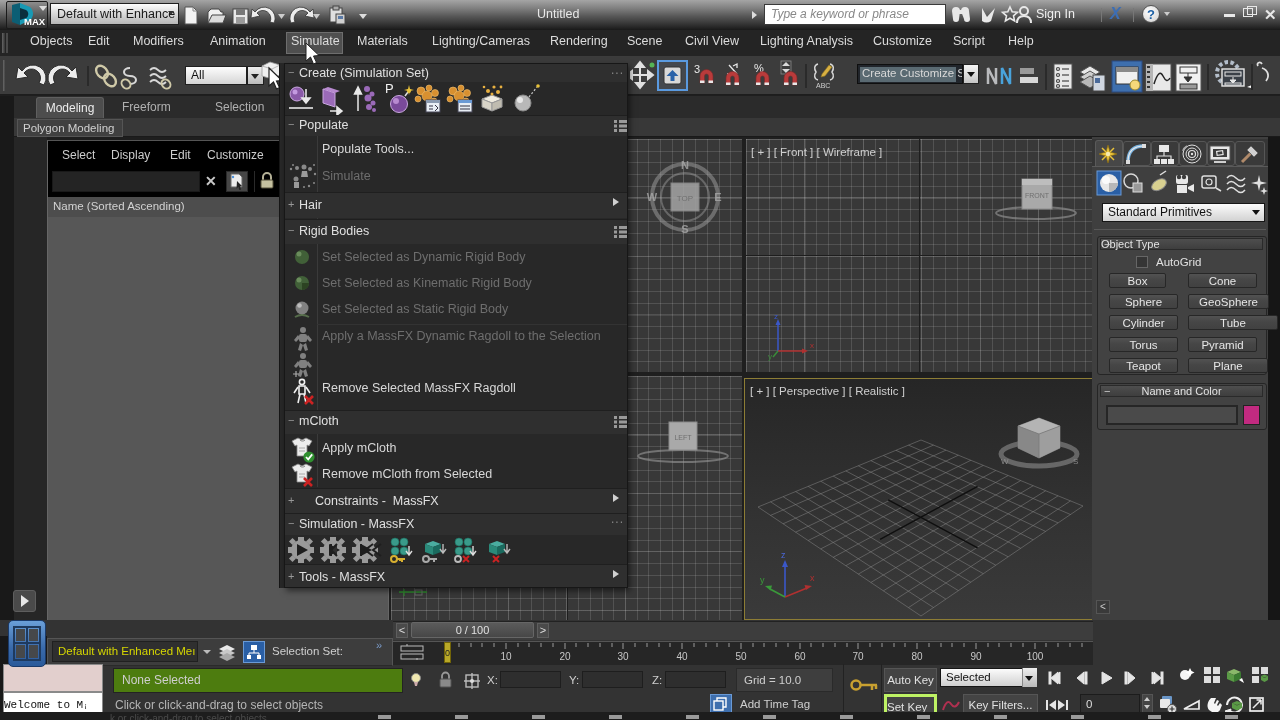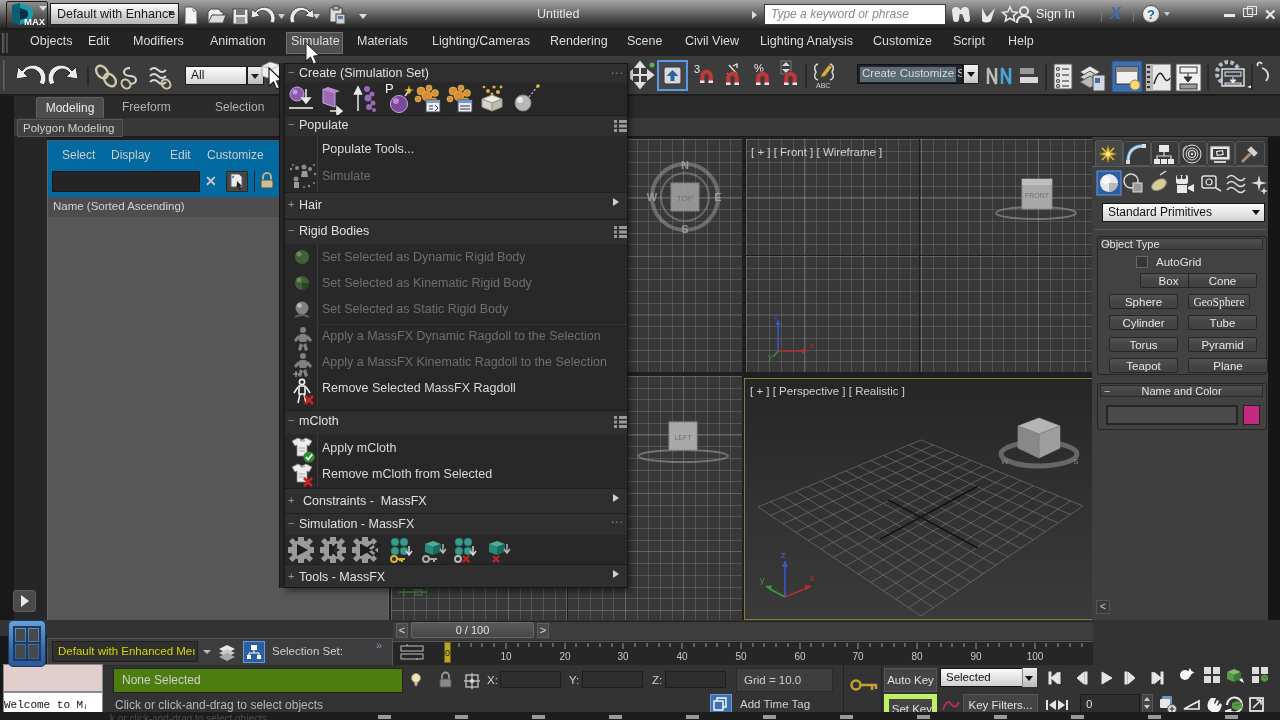--- a/index.html
+++ b/index.html
@@ -243,21 +243,21 @@
   <div class="abs" style="left:0;top:96px;width:1280px;height:22px;background:#2b2b2b;"></div>
   <div class="abs" style="left:0;top:118px;width:1280px;height:19px;background:#383838;border-bottom:1px solid #1a1a1a;"></div>
   <div class="abs" style="left:36px;top:97px;width:68px;height:21px;background:#4d4d4d;border:1px solid #5f5f5f;border-bottom:none;border-radius:3px 3px 0 0;color:#ececec;font-size:12px;text-align:center;line-height:20px;">Modeling</div>
   <div class="abs" style="left:122px;top:100px;color:#b0b0b0;font-size:12px;">Freeform</div>
   <div class="abs" style="left:215px;top:100px;color:#b0b0b0;font-size:12px;">Selection</div>
   <div class="abs" style="left:17px;top:119px;width:106px;height:18px;background:#404040;border:1px solid #555;color:#d0d0d0;font-size:11.5px;line-height:16px;padding-left:5px;">Polygon Modeling</div>
 
   <div class="abs" style="left:0;top:96px;width:14px;height:524px;background:#191919;"></div>
   <div class="abs" style="left:14px;top:137px;width:33px;height:483px;background:#262626;"></div>
 
-  <div class="abs" style="left:47px;top:140px;width:342px;height:496px;background:#0369a1;border:1px solid #666;border-top-color:#555;">
+  <div class="abs" style="left:47px;top:140px;width:342px;height:496px;background:#000000;border:1px solid #666;border-top-color:#555;">
     <div class="abs" style="left:14px;top:7px;color:#cccccc;font-size:12px;">Select</div>
     <div class="abs" style="left:63px;top:7px;color:#cccccc;font-size:12px;">Display</div>
     <div class="abs" style="left:122px;top:7px;color:#cccccc;font-size:12px;">Edit</div>
     <div class="abs" style="left:159px;top:7px;color:#cccccc;font-size:12px;">Customize</div>
     <div class="abs" style="left:4px;top:30px;width:148px;height:21px;background:#242424;border:1px solid #191919;"></div>
     <div class="abs" style="left:157px;top:32px;color:#c8c8c8;font-size:14px;font-weight:bold;">✕</div>
     <div class="abs" style="left:178px;top:30px;width:22px;height:21px;background:#464646;border:1px solid #2a2a2a;"></div>
     <svg class="abs" style="left:181px;top:32px" width="17" height="17" viewBox="0 0 17 17">
       <path d="M2 1 L10 1 L13 4 L13 14 L2 14 Z" fill="#ececec" stroke="#666"></path>
       <path d="M8 8 l5 5 -2 .5 1 3 -1.5 .6 -1.2-3 -1.8 1.6 z" fill="#222"></path>
@@ -451,26 +451,26 @@
 
   <div class="abs" style="left:1102px;top:203px;width:163px;height:19px;background:linear-gradient(180deg,#fbfbfb,#d2d2d2);border:1px solid #161616;color:#111;font-size:12px;line-height:17px;padding-left:5px;">Standard Primitives</div>
   <div class="abs" style="left:1252px;top:210px;width:0;height:0;border-left:4.5px solid transparent;border-right:4.5px solid transparent;border-top:5px solid #111;"></div>
   <div class="abs" style="left:1094px;top:229px;width:172px;height:1px;background:#585858;"></div>
 
   <div class="abs" style="left:1097px;top:236px;width:170px;height:139px;background:#424242;border:1px solid #252525;border-radius:3px;"></div>
   <div class="abs" style="left:1100px;top:238px;width:163px;height:12px;background:linear-gradient(180deg,#4e4e4e,#3e3e3e);border:1px solid #2a2a2a;color:#e2e2e2;font-size:11px;line-height:11px;text-align:left;">Object Type</div>
   <div class="abs" style="left:1104px;top:239px;color:#ccc;font-size:11px;line-height:10px;">−</div>
   <div class="abs" style="left:1136px;top:256px;width:12px;height:12px;background:#353535;border:1px solid #666;"></div>
   <div class="abs" style="left:1156px;top:256px;color:#e0e0e0;font-size:11.5px;">AutoGrid</div>
-  <div class="btn3d abs" style="left:1109px;top:273px;width:57px;height:15px;line-height:14px;margin-left:31px;">Box</div>
+  <div class="btn3d abs" style="left:1109px;top:273px;width:57px;height:15px;line-height:14px;">Box</div>
   <div class="btn3d abs" style="left:1188px;top:273px;width:69px;height:15px;line-height:14px;">Cone</div>
   <div class="btn3d abs" style="left:1109px;top:294px;width:69px;height:15px;line-height:14px;">Sphere</div>
-  <div class="btn3d abs" style="left:1188px;top:294px;width:62px;height:15px;line-height:14px;font-family:Liberation Serif, serif;">GeoSphere</div>
+  <div class="btn3d abs" style="left:1188px;top:294px;width:81px;height:15px;line-height:14px;">GeoSphere</div>
   <div class="btn3d abs" style="left:1109px;top:315px;width:69px;height:15px;line-height:14px;">Cylinder</div>
-  <div class="btn3d abs" style="left:1188px;top:315px;width:69px;height:15px;line-height:14px;">Tube</div>
+  <div class="btn3d abs" style="left:1188px;top:315px;width:90px;height:15px;line-height:14px;">Tube</div>
   <div class="btn3d abs" style="left:1109px;top:337px;width:69px;height:15px;line-height:14px;">Torus</div>
   <div class="btn3d abs" style="left:1188px;top:337px;width:69px;height:15px;line-height:14px;">Pyramid</div>
   <div class="btn3d abs" style="left:1109px;top:358px;width:69px;height:15px;line-height:14px;">Teapot</div>
   <div class="btn3d abs" style="left:1188px;top:358px;width:80px;height:15px;line-height:14px;">Plane</div>
 
   <div class="abs" style="left:1097px;top:383px;width:170px;height:47px;background:#424242;border:1px solid #252525;border-radius:3px;"></div>
   <div class="abs" style="left:1100px;top:385px;width:163px;height:12px;background:linear-gradient(180deg,#4e4e4e,#3e3e3e);border:1px solid #2a2a2a;color:#e2e2e2;font-size:11px;line-height:11px;text-align:center;">Name and Color</div>
   <div class="abs" style="left:1104px;top:386px;color:#ccc;font-size:11px;line-height:10px;">−</div>
   <div class="abs" style="left:1106px;top:405px;width:132px;height:20px;background:#4a4a4a;border:2px solid #262626;"></div>
   <div class="abs" style="left:1243px;top:405px;width:17px;height:20px;background:#c22a80;border:1px solid #222;"></div>
@@ -603,21 +603,21 @@
   <div class="abs" style="left:665px;top:671px;width:61px;height:17px;background:#2e2e2e;border:1px solid #1e1e1e;"></div>
   <div class="abs" style="left:736px;top:668px;width:97px;height:24px;background:#3e3e3e;border:1px solid #2a2a2a;color:#cfcfcf;font-size:11.5px;line-height:22px;padding-left:7px;">Grid = 10.0</div>
 
   <div class="abs" style="left:843px;top:664px;width:1px;height:54px;background:#222;"></div>
   <svg class="abs" style="left:850px;top:678px" width="30" height="14" viewBox="0 0 30 14">
     <circle cx="6" cy="7" r="4.5" fill="none" stroke="#c8a030" stroke-width="2.5"></circle>
     <path d="M10 7 L27 7 M22 7 L22 12 M26 7 L26 11" stroke="#c8a030" stroke-width="2.5"></path>
   </svg>
   <div class="abs" style="left:881px;top:664px;width:1px;height:54px;background:#222;"></div>
   <div class="abs" style="left:884px;top:668px;width:53px;height:24px;background:#444;border:1px solid #555;color:#e0e0e0;font-size:11.5px;line-height:22px;text-align:center;">Auto Key</div>
-  <div class="abs" style="left:884px;top:694px;width:53px;height:23px;background:#444;border:5px solid #bef264;color:#e0e0e0;font-size:11.5px;line-height:21px;text-align:right;">Set Key</div>
+  <div class="abs" style="left:884px;top:694px;width:53px;height:23px;background:#444;border:3px solid #bef264;color:#e0e0e0;font-size:11.5px;line-height:21px;text-align:left;">Set Key</div>
   <div class="abs" style="left:940px;top:668px;width:97px;height:19px;background:linear-gradient(180deg,#fbfbfb,#d0d0d0);border:1px solid #161616;color:#111;font-size:11.5px;line-height:17px;padding-left:5px;">Selected</div>
   <div class="abs" style="left:1022px;top:668px;width:15px;height:19px;background:linear-gradient(180deg,#eee,#bbb);border-left:1px solid #888;"></div>
   <div class="abs" style="left:1025px;top:676px;width:0;height:0;border-left:4px solid transparent;border-right:4px solid transparent;border-top:5px solid #111;"></div>
   <svg class="abs" style="left:941px;top:696px" width="20" height="18" viewBox="0 0 20 18">
     <path d="M2 14 q4 -12 8 -6 t8 -2" fill="none" stroke="#b03050" stroke-width="2"></path>
   </svg>
   <div class="abs" style="left:963px;top:694px;width:75px;height:23px;background:#444;border:1px solid #555;color:#e0e0e0;font-size:11.5px;line-height:21px;text-align:center;">Key Filters...</div>
 
   <svg class="abs" style="left:1046px;top:668px" width="120 " height="22" viewBox="0 0 120 22">
     <g fill="#e5e5e5" stroke="#e5e5e5">
@@ -898,21 +898,20 @@
     <div class="abs" style="left:32px;top:260px;width:312px;height:1px;background:#333;"></div>
     <div class="menuitem dis" style="top:265px;">Apply a MassFX Dynamic Ragdoll to the Selection</div>
     <svg class="abs" style="left:6px;top:262px" width="24" height="26" viewBox="0 0 24 26">
       <g fill="#8a8a8a" opacity="0.9">
         <circle cx="12" cy="4" r="3"></circle>
         <rect x="8" y="8" width="8" height="8" rx="2"></rect>
         <path d="M7 9 l-4 5 2 2 4 -4 z M17 9 l4 5 -2 2 -4 -4 z"></path>
         <path d="M9 17 l-2 7 3 1 2 -6 z M15 17 l2 7 -3 1 -2 -6 z"></path>
       </g>
     </svg>
-    <div class="menuitem dis" style="top:291px;">Apply a MassFX Kinematic Ragdoll to the Selection</div>
     <svg class="abs" style="left:6px;top:288px" width="24" height="26" viewBox="0 0 24 26">
       <g fill="#8a8a8a" opacity="0.9">
         <circle cx="12" cy="4" r="3"></circle>
         <rect x="8" y="8" width="8" height="8" rx="2"></rect>
         <path d="M7 9 l-4 5 2 2 4 -4 z M17 9 l4 5 -2 2 -4 -4 z"></path>
         <path d="M9 17 l-2 7 3 1 2 -6 z M15 17 l2 7 -3 1 -2 -6 z"></path>
       </g>
       <path d="M2 22 h6 M5 19 v6" stroke="#aaa" stroke-width="1.2"></path>
     </svg>
     <div class="menuitem" style="top:317px;">Remove Selected MassFX Ragdoll</div>
@@ -956,21 +955,21 @@
     <svg class="abs" style="left:5px;top:398px" width="26" height="27" viewBox="0 0 26 27">
       <path d="M8 2 L12 4 L16 2 L22 5 L19 10 L17 9 L17 20 L7 20 L7 9 L5 10 L2 5 Z" fill="#ececec" stroke="#888" stroke-width="0.8"></path>
       <path d="M10 4 a3 2.4 0 0 0 5 0" fill="none" stroke="#888"></path>
       <path d="M9 12 h6 M9 15 h6" stroke="#999" stroke-width="0.8"></path>
       <g stroke="#cc2222" stroke-width="2.6">
           <path d="M14 16 l8 8 M22 16 l-8 8"></path>
         </g>
     </svg>
 
     <div class="abs" style="left:0;top:424px;width:344px;height:25px;background:#2f2f2f;border-top:1px solid #1f1f1f;"></div>
-    <div class="mhead" style="left:18px;top:430px;text-align:right;">Constraints -&nbsp; MassFX</div>
+    <div class="mhead" style="left:30px;top:430px;text-align:right;">Constraints -&nbsp; MassFX</div>
     <div class="abs" style="left:3px;top:430px;color:#999;font-size:11px;">+</div>
     <div class="abs" style="left:328px;top:430px;width:0;height:0;border-top:4.5px solid transparent;border-bottom:4.5px solid transparent;border-left:6.5px solid #d0d0d0;"></div>
 
     <div class="abs" style="left:0;top:449px;width:344px;height:22px;background:#2f2f2f;border-top:1px solid #1f1f1f;"></div>
     <div class="mhead" style="left:14px;top:453px;">Simulation - MassFX</div>
     <div class="abs" style="left:3px;top:453px;color:#999;font-size:11px;">−</div>
     <div class="abs" style="left:326px;top:448px;color:#888;font-size:12px;letter-spacing:1px;">...</div>
     <svg class="abs" style="left:2px;top:472px" width="230" height="28" viewBox="0 0 230 28">
       <g id="gearp">
         <circle cx="14" cy="14" r="10" fill="#9a9a9a"></circle>

